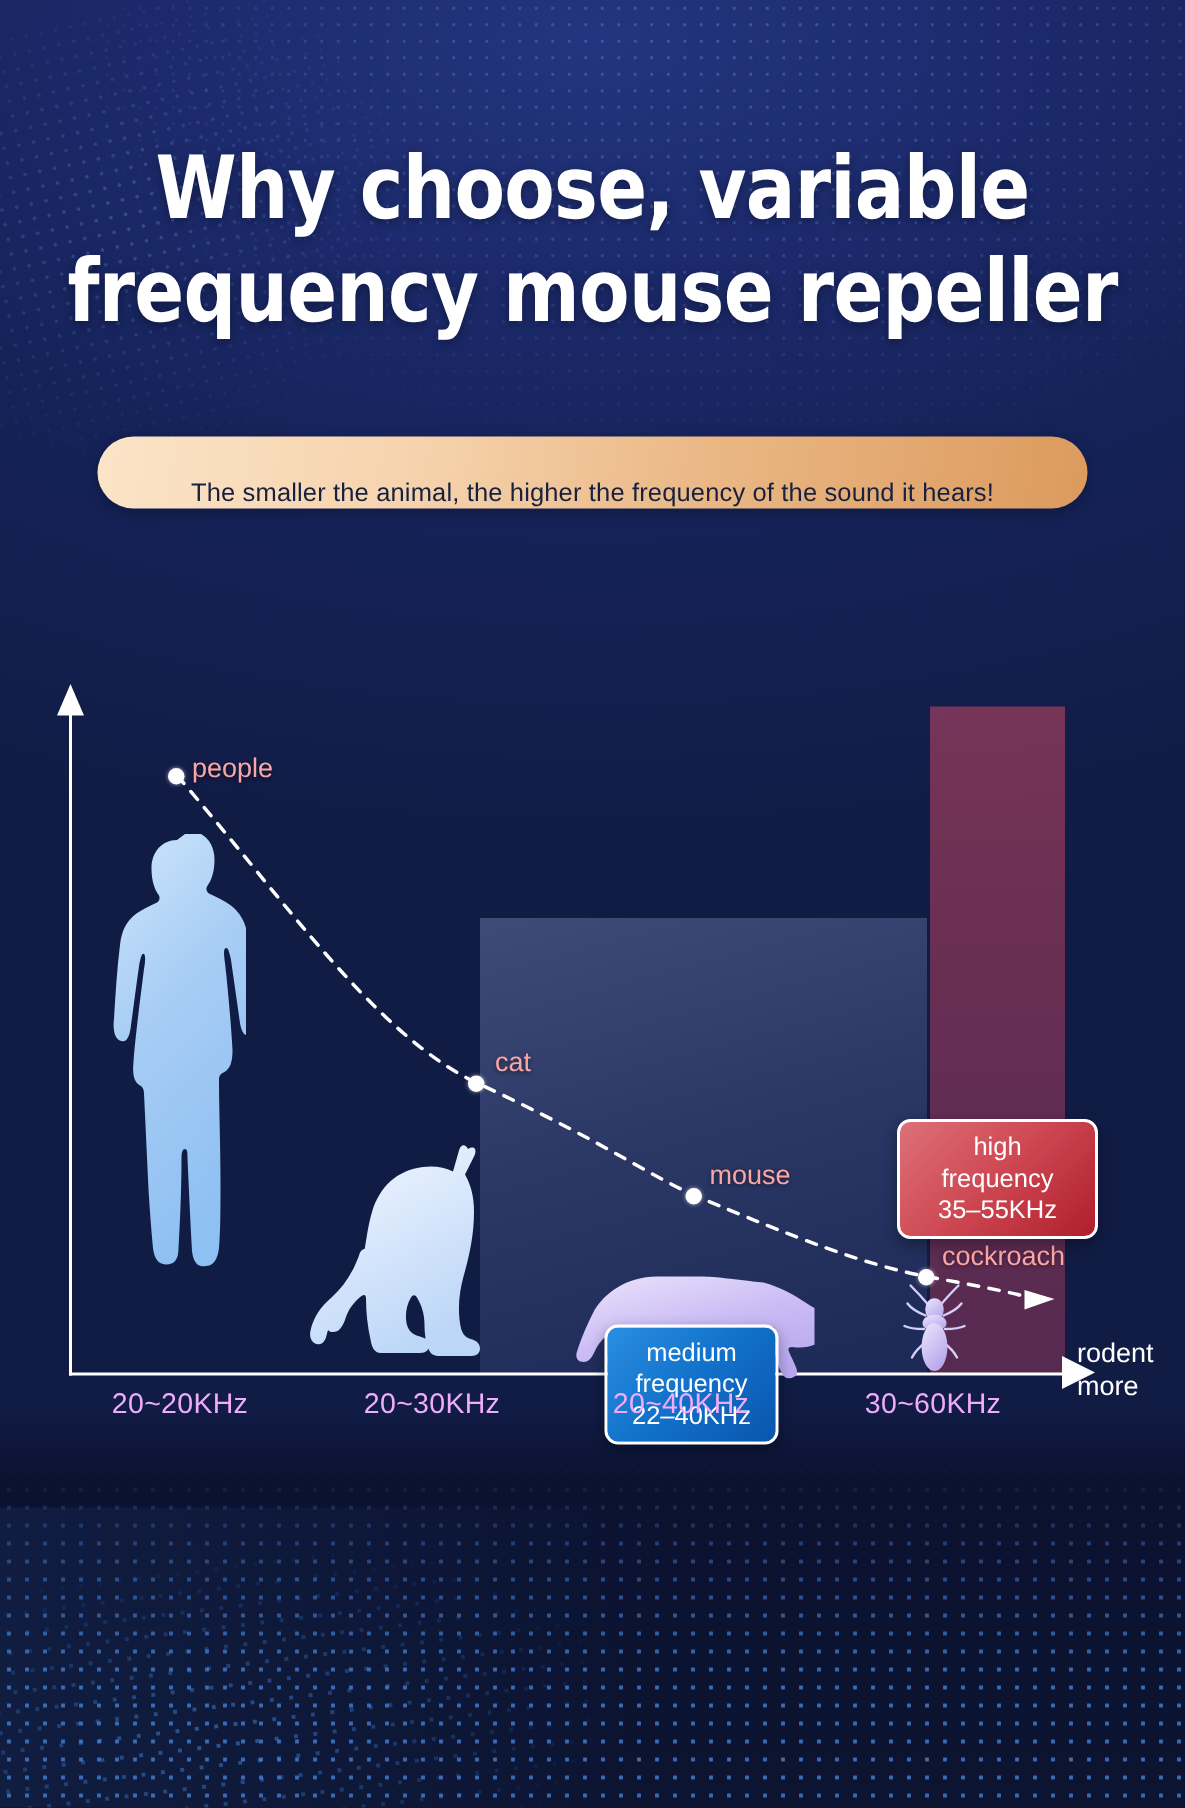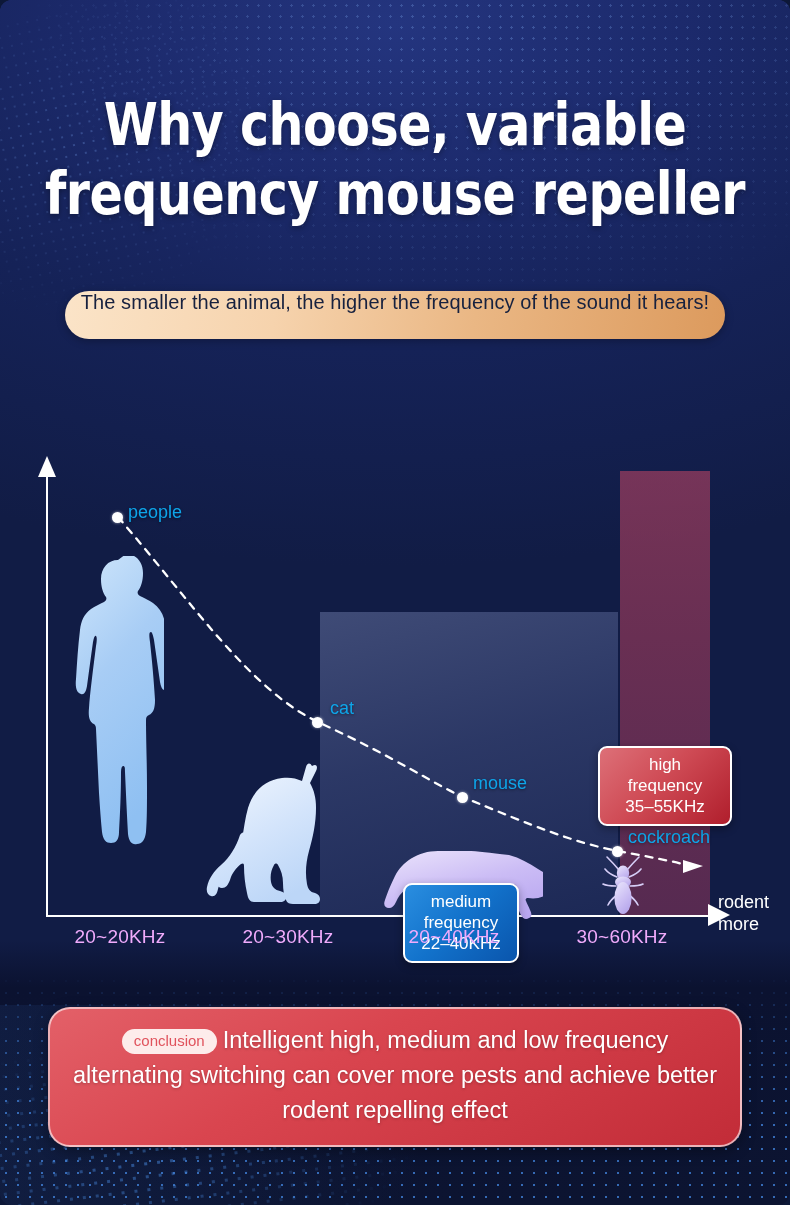--- a/index.html
+++ b/index.html
@@ -1,21 +1,21 @@
 <!DOCTYPE html>
 <html><head>
 <meta charset="utf-8">
 <style>
   html,body{margin:0;padding:0;}
   body{
     width:790px;height:1205px;overflow:hidden;
     font-family:"Liberation Sans", sans-serif;
     background:#0d1838;
   }
-  #root{position:relative;width:790px;height:1205px;overflow:hidden;border-radius:12px;}
+  #root{position:relative;width:790px;height:1205px;overflow:hidden;}
 
   
   .bg-base{
     position:absolute;inset:0;
     background:
       radial-gradient(ellipse 120% 45% at 50% 2%, #24357f 0%, #1c2a6c 30%, #152257 60%, #111c45 100%),
       linear-gradient(180deg,#1e2d72 0%,#16225a 22%,#101a44 48%,#0c1433 72%,#0a1029 100%);
   }
   .bg-lower{
     position:absolute;left:0;right:0;top:940px;bottom:0;
@@ -69,22 +69,22 @@
     text-shadow:0 2px 7px rgba(0,0,0,.35);
   }
   .title .l2{display:block;margin-top:10px;}
 
   
   .subtitle{
     position:absolute;left:65px;top:291px;width:660px;height:48px;
     border-radius:24px;
     background:linear-gradient(100deg,#fbe4c8 0%,#f6d3ad 32%,#eab784 62%,#dc9a5d 100%);
     box-shadow:0 2px 9px rgba(0,0,0,.28);
-    display:flex;align-items:flex-start;justify-content:center;
-    color:#17213f;font-size:20px;letter-spacing:.1px;
+    display:flex;align-items:flex-end;justify-content:center;
+    color:#17213f;font-size:17px;letter-spacing:.1px;
   }
 
   
   .chart{position:absolute;left:0;top:360px;width:790px;height:600px;}
 
   .axis-y{
     position:absolute;left:46px;top:110px;width:2px;height:447px;
     background:#ffffff;
   }
   .axis-y-arrow{
@@ -132,21 +132,21 @@
   }
 
   
   .curve{position:absolute;left:0;top:0;width:790px;height:600px;}
 
   .pt{
     position:absolute;width:11px;height:11px;border-radius:50%;
     background:#ffffff;box-shadow:0 0 3px rgba(255,255,255,.6);
   }
   .pt-label{
-    position:absolute;color:#0ea5e9;font-size:18px;white-space:nowrap;
+    position:absolute;color:#fca5a5;font-size:18px;white-space:nowrap;
     text-shadow:0 1px 3px rgba(0,0,0,.45);
   }
 
   
   .sil{position:absolute;}
 
   
   .xlab{
     position:absolute;top:566px;color:#f0abfc;font-size:19px;text-align:center;
     letter-spacing:.2px;
@@ -300,17 +300,14 @@
     <div class="xlab" style="left:216px;width:144px;">20~30KHz</div>
     <div class="xlab" style="left:382px;width:144px;">20~40KHz</div>
     <div class="xlab" style="left:550px;width:144px;">30~60KHz</div>
 
     <div class="axis-caption">
       <div>rodent</div>
       <div>more</div>
     </div>
   </div>
 
-  <div class="conclusion">
-    <div class="conclusion-text"><span class="pill">conclusion</span><span>Intelligent high, medium and low frequency alternating switching can cover more pests and achieve better rodent repelling effect</span></div>
-  </div>
 
 </div>
 
 </body></html>

